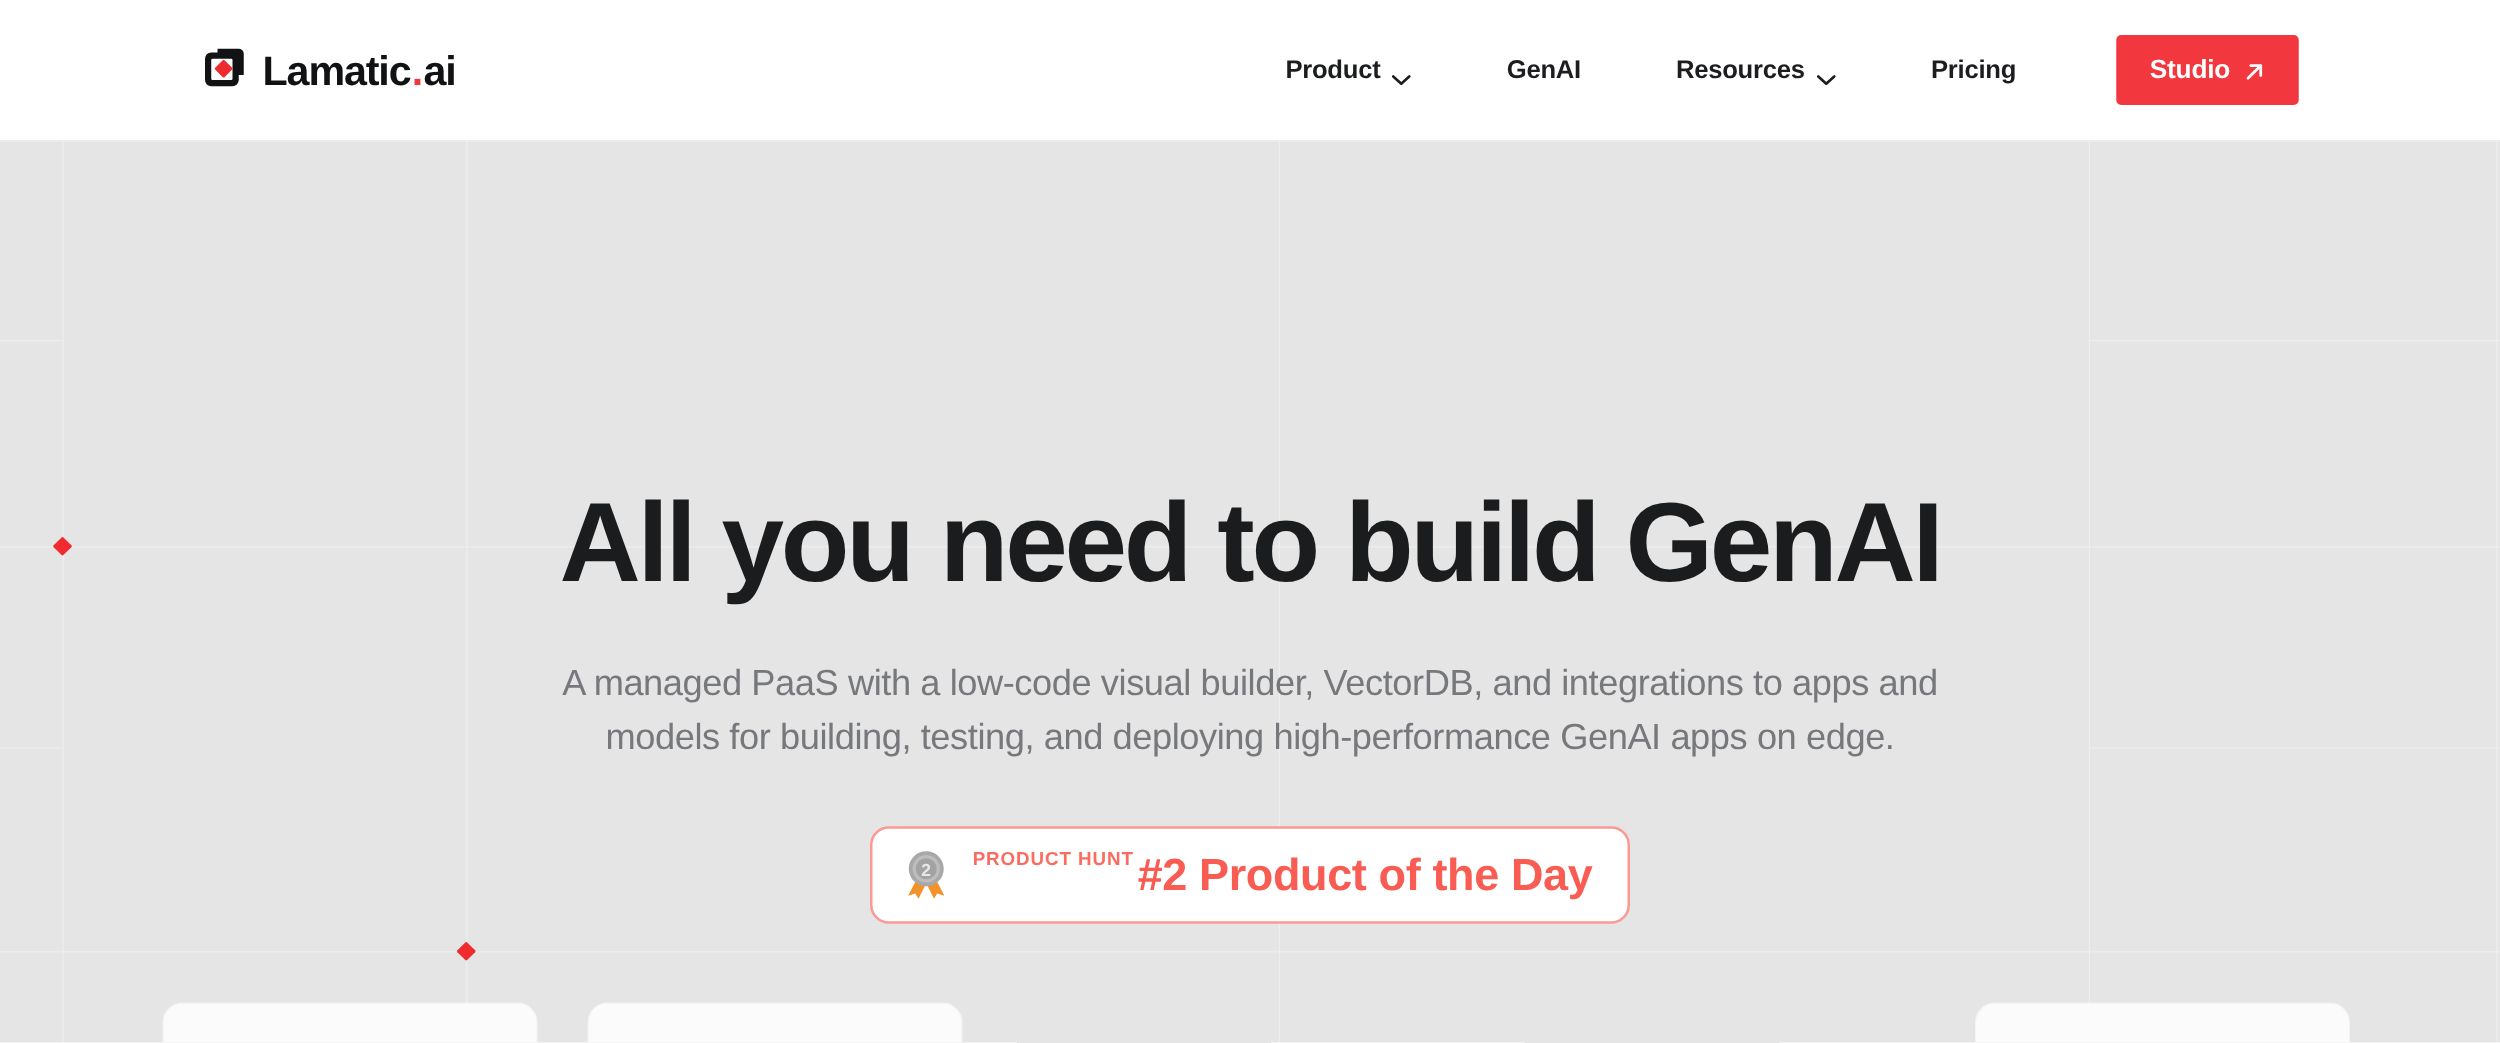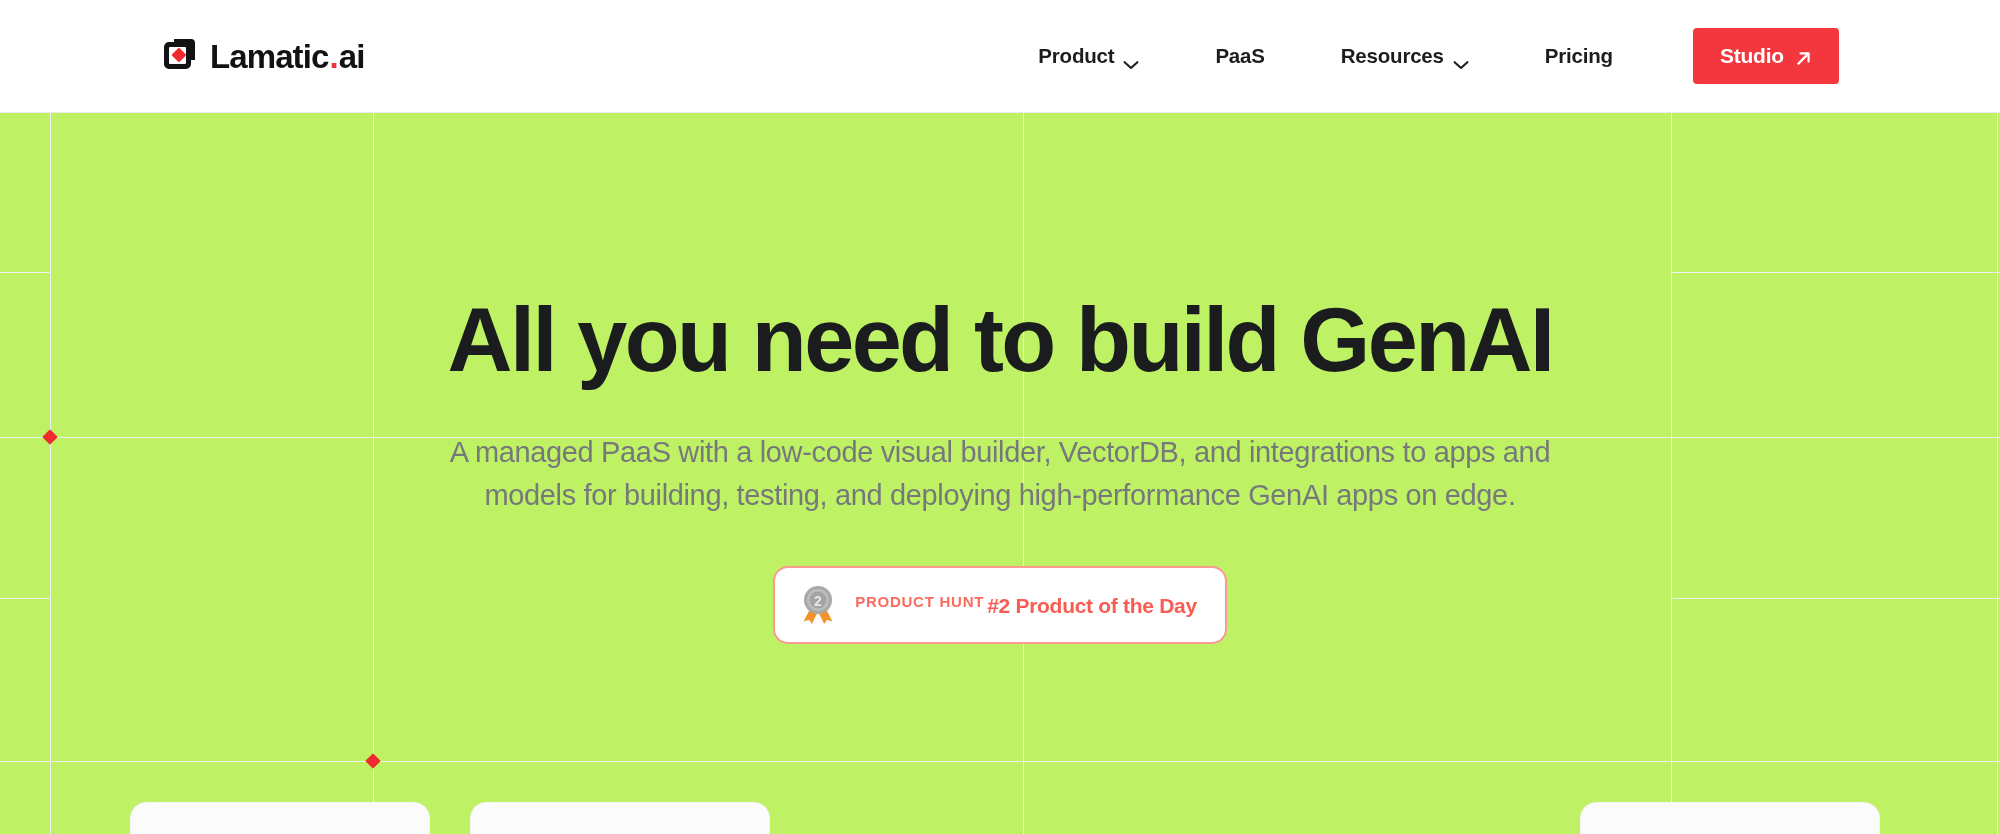--- a/index.html
+++ b/index.html
@@ -11,21 +11,21 @@
     overflow: hidden;
     background: #ffffff;
     font-family: "Liberation Sans", "DejaVu Sans", sans-serif;
     -webkit-font-smoothing: antialiased;
   }
 
   .page {
     position: relative;
     width: 2000px;
     height: 834px;
-    background: #bef264;
+    background: #e5e5e5;
     overflow: hidden;
     text-decoration: underline;
   }
 
   
   .site-header {
     position: absolute;
     top: 0; left: 0;
     width: 2000px;
     height: 113px;
@@ -187,20 +187,21 @@
   .hero {
     position: absolute;
     top: 113px;
     left: 0;
     width: 2000px;
     height: 721px;
     z-index: 10;
     display: flex;
     flex-direction: column;
     align-items: center;
+    justify-content: center;
   }
 
   .hero-title {
     margin-top: 182px;
     width: 1200px;
     text-align: center;
     font-size: 90px;
     line-height: 1.0;
     font-weight: 700;
     letter-spacing: -2.6px;
@@ -256,21 +257,21 @@
   .ph-kicker {
     font-size: 15px;
     font-weight: 700;
     letter-spacing: 0.75px;
     color: #fb6b5f;
     text-transform: uppercase;
     line-height: 1;
   }
 
   .ph-headline {
-    font-size: 21px;
+    font-size: 36px;
     font-weight: 700;
     letter-spacing: -0.3px;
     color: #f85c52;
     line-height: 1.1;
     white-space: nowrap;
   }
 </style>
 </head>
 <body>
 
@@ -325,21 +326,21 @@
       <a class="nav-item" href="#">
         <span>Product</span>
         <span class="chev">
           <svg viewBox="0 0 16 10" width="16" height="10" aria-hidden="true">
             <path d="M1.6 2.2 L8 8 L14.4 2.2" fill="none" stroke="#1c1d1f" stroke-width="2.1" stroke-linecap="round" stroke-linejoin="round"></path>
           </svg>
         </span>
       </a>
 
       <a class="nav-item" href="#">
-        <span>PaaS</span>
+        <span>GenAI</span>
       </a>
 
       <a class="nav-item" href="#">
         <span>Resources</span>
         <span class="chev">
           <svg viewBox="0 0 16 10" width="16" height="10" aria-hidden="true">
             <path d="M1.6 2.2 L8 8 L14.4 2.2" fill="none" stroke="#1c1d1f" stroke-width="2.1" stroke-linecap="round" stroke-linejoin="round"></path>
           </svg>
         </span>
       </a>

